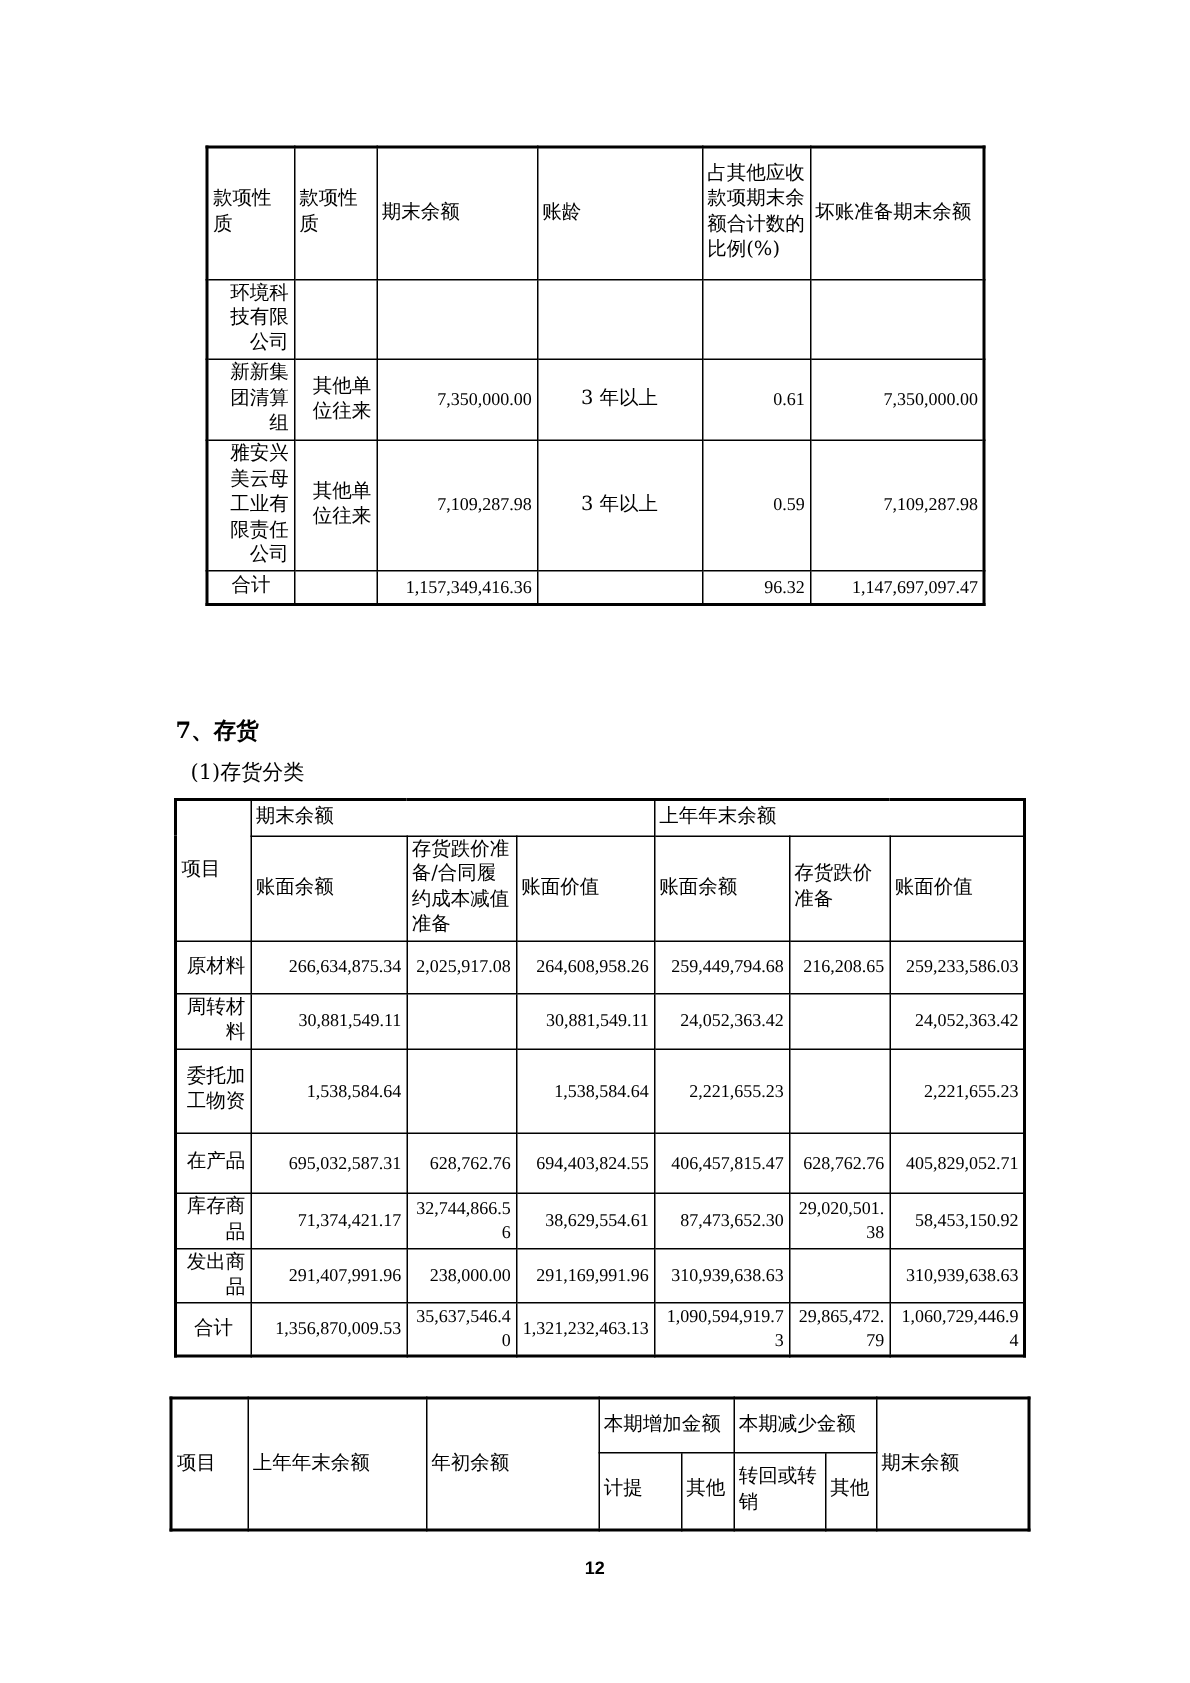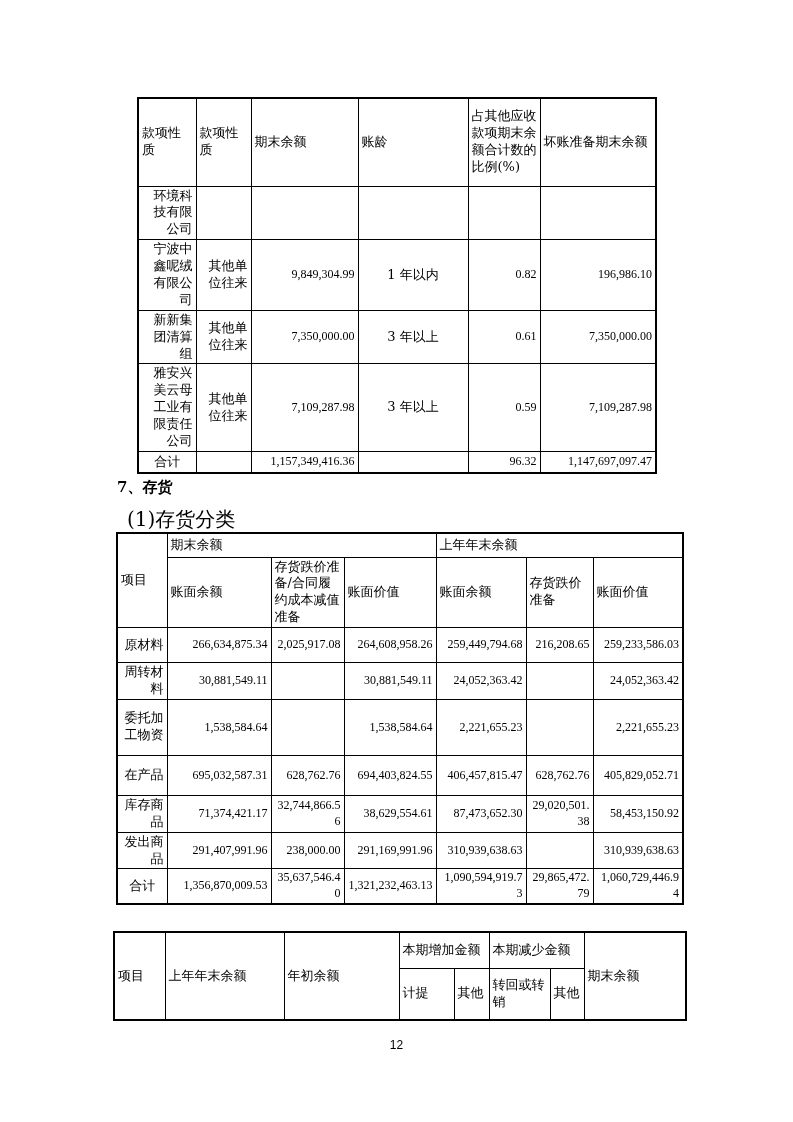--- a/index.html
+++ b/index.html
@@ -12,24 +12,24 @@
   th{text-align:left;}
   td.lbl{text-align:right;}
   td.num{text-align:right;font-family:"Liberation Serif",serif;font-size:12px;}
   td.ctr{text-align:center;}
 
   .t1{position:absolute;top:97px;left:137px;width:518px;}
   .t2{position:absolute;top:532px;left:116px;width:566px;}
   .t3{position:absolute;top:931px;left:113px;width:572px;}
 
   .h7{position:absolute;top:478px;left:117px;font-size:15px;font-weight:bold;}
-  .s1{position:absolute;top:506px;left:127px;font-size:20px;}
+  .s1{position:absolute;top:506px;left:127px;font-size:14px;}
   .s2{position:absolute;top:904px;left:127px;font-size:14px;}
   .pageno{position:absolute;top:1038px;left:0;width:793px;text-align:center;
-          font-family:"Liberation Sans",sans-serif;font-size:12px;font-weight:400;}
+          font-family:"Liberation Sans",sans-serif;font-size:12px;font-weight:700;}
 </style>
 </head>
 <body>
 
 <div class="page">
 
   <table class="t1">
     <colgroup>
       <col style="width:58px">
         <col style="width:55px">
@@ -47,28 +47,20 @@
       <th>占其他应收款项期末余额合计数的比例(%)</th>
       <th>坏账准备期末余额</th>
     </tr>
     <tr style="height:53px">
       <td class="lbl">环境科技有限公司</td>
       <td class="lbl"></td>
       <td class="num"></td>
       <td class="ctr"></td>
       <td class="num"></td>
       <td class="num"></td>
-    </tr>
-    <tr style="height:70px">
-      <td class="lbl">宁波中鑫呢绒有限公司</td>
-      <td class="lbl">其他单位往来</td>
-      <td class="num">9,849,304.99</td>
-      <td class="ctr">1 年以内</td>
-      <td class="num">0.82</td>
-      <td class="num">196,986.10</td>
     </tr>
     <tr style="height:52px">
       <td class="lbl">新新集团清算组</td>
       <td class="lbl">其他单位往来</td>
       <td class="num">7,350,000.00</td>
       <td class="ctr">3 年以上</td>
       <td class="num">0.61</td>
       <td class="num">7,350,000.00</td>
     </tr>
     <tr style="height:85px">

